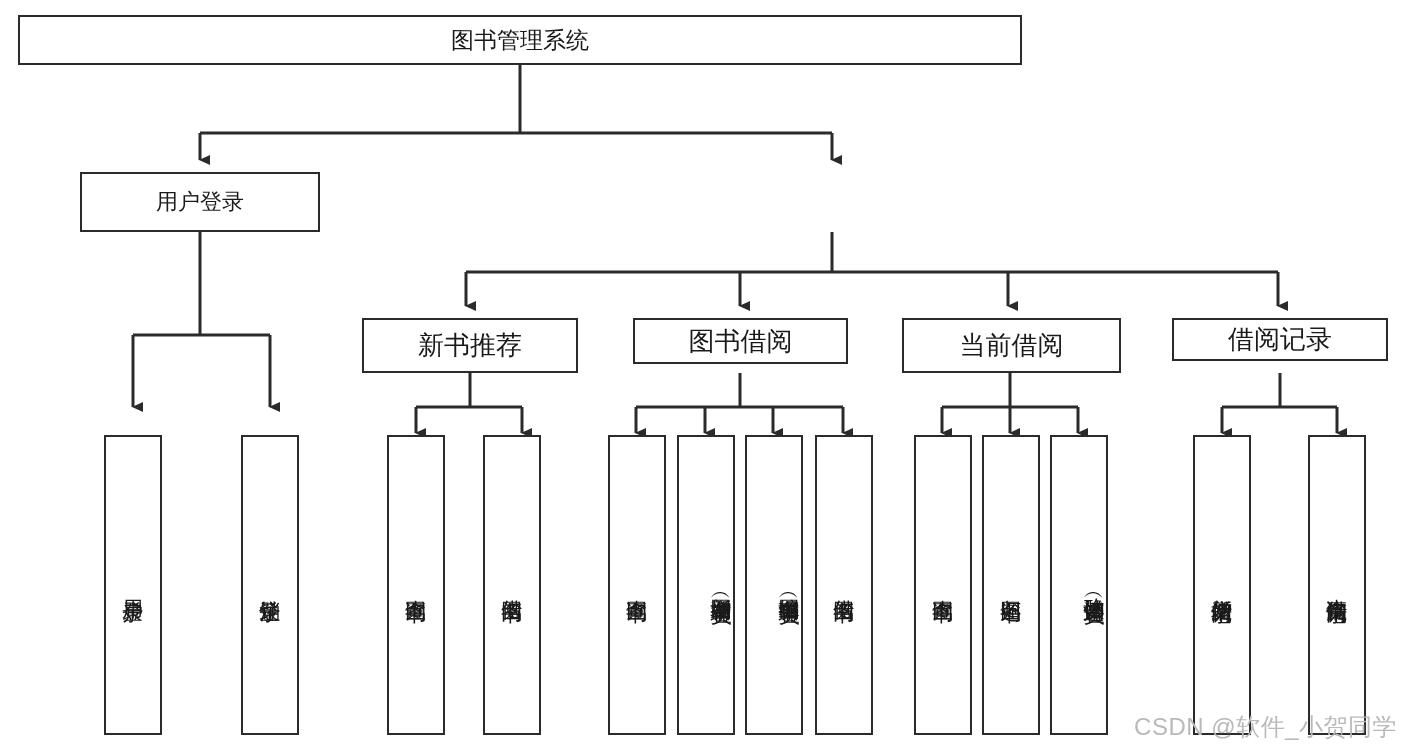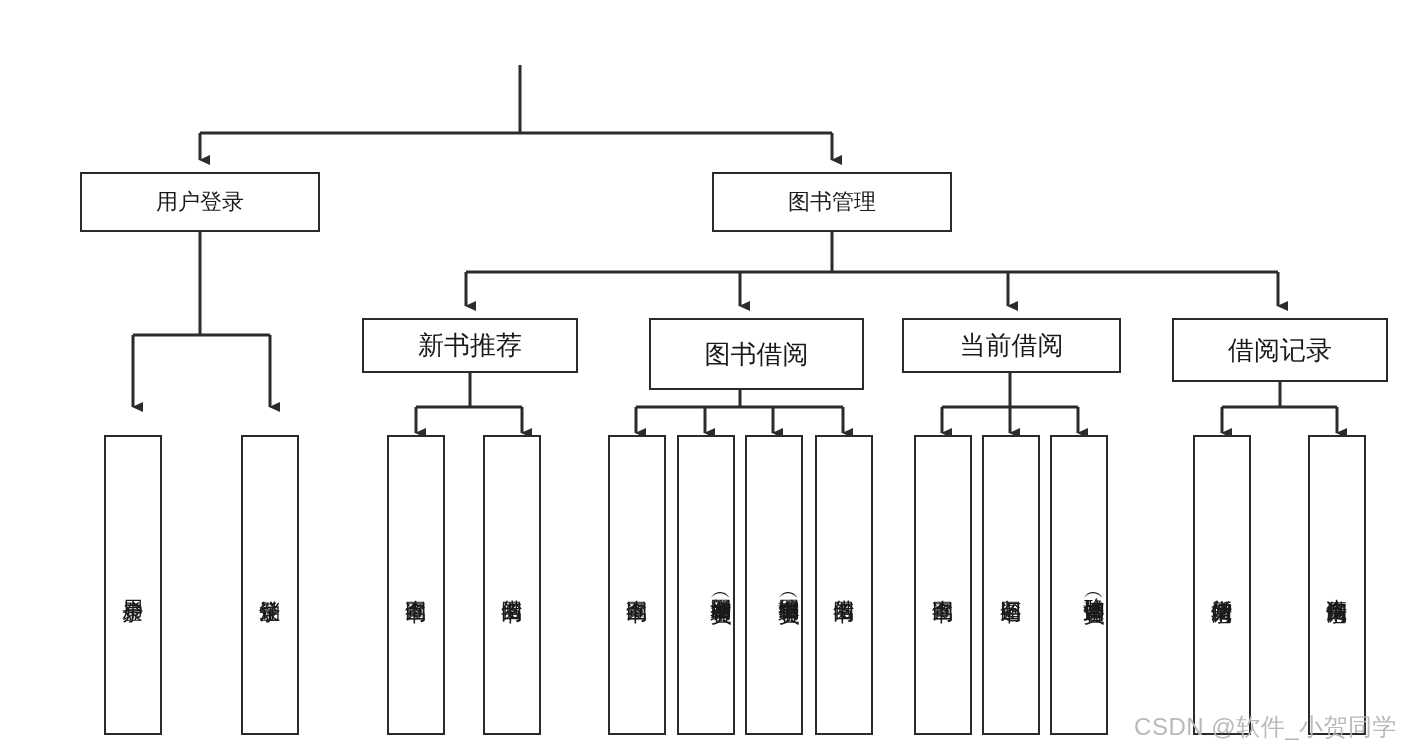--- a/index.html
+++ b/index.html
@@ -116,38 +116,38 @@
       <path d="M1010,407 L1010,433" marker-end="url(#arw)"></path>
       <path d="M1078,407 L1078,433" marker-end="url(#arw)"></path>
 
       <path d="M1280,373 L1280,407"></path>
       <path d="M1222,407 L1337,407"></path>
       <path d="M1222,407 L1222,433" marker-end="url(#arw)"></path>
       <path d="M1337,407 L1337,433" marker-end="url(#arw)"></path>
     </g>
   </svg>
 
+  <div class="node root" style="left:18px; top:15px; width:1004px; height:50px;">
+    <span>图书管理系统</span>
+  </div>
 
   <div class="node level1" style="left:80px; top:172px; width:240px; height:60px;">
     <span>用户登录</span>
-  </div>
-  <div class="node level1" style="left:712px; top:172px; width:240px; height:60px;">
-    <span>图书管理</span>
   </div>
 
   <div class="node level2" style="left:362px; top:318px; width:216px; height:55px;">
     <span>新书推荐</span>
   </div>
-  <div class="node level2" style="left:633px; top:318px; width:215px; height:72px;margin-left:16px;">
+  <div class="node level2" style="left:633px; top:318px; width:215px; height:46px;">
     <span>图书借阅</span>
   </div>
   <div class="node level2" style="left:902px; top:318px; width:219px; height:55px;">
     <span>当前借阅</span>
   </div>
-  <div class="node level2" style="left:1172px; top:318px; width:216px; height:64px;">
+  <div class="node level2" style="left:1172px; top:318px; width:216px; height:43px;">
     <span>借阅记录</span>
   </div>
 
   <div class="node leaf" style="left:104px; top:435px; width:58px; height:300px; align-items:center;">
     <span>用户登录</span>
   </div>
   <div class="node leaf" style="left:241px; top:435px; width:58px; height:300px; align-items:center;">
     <span>注销登录</span>
   </div>
 

